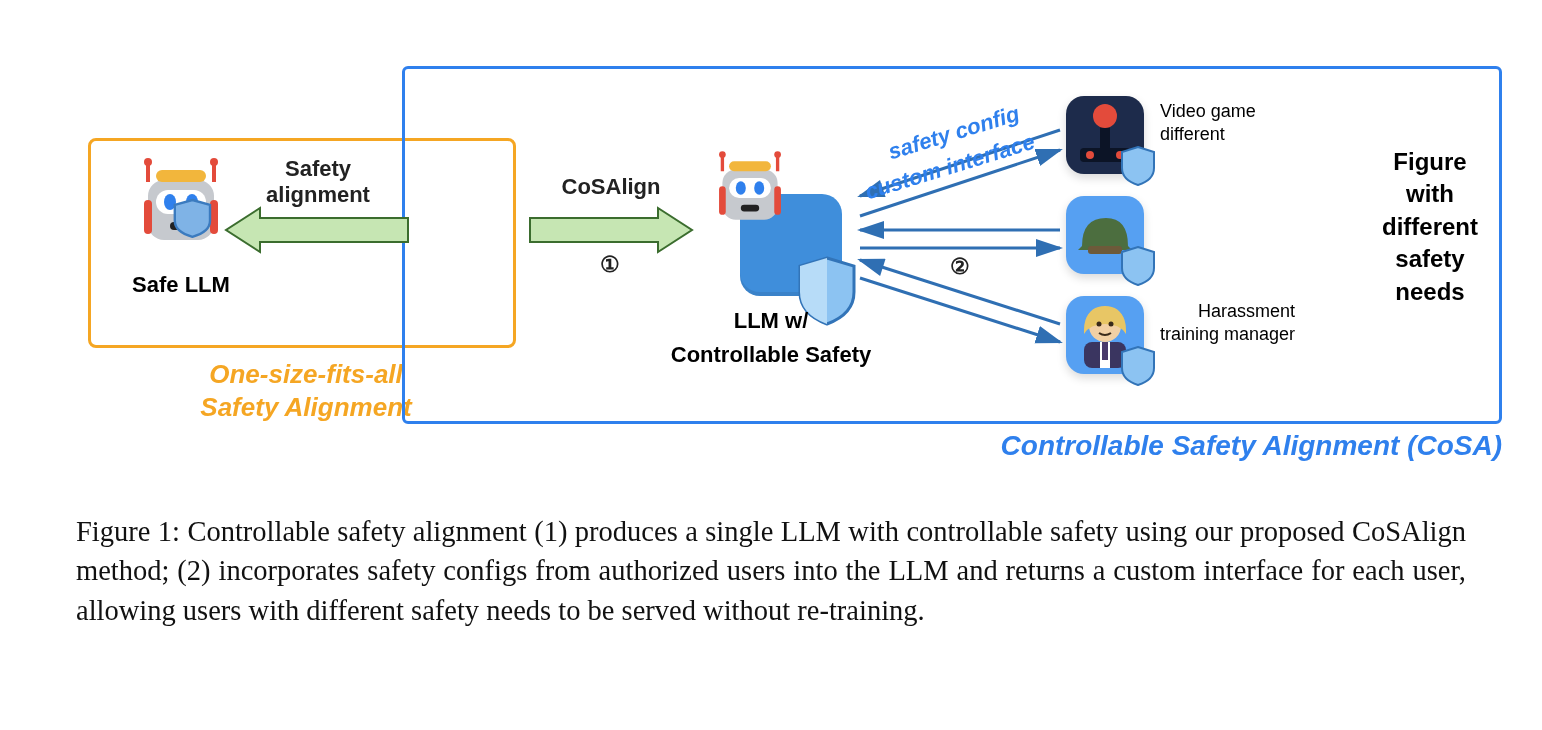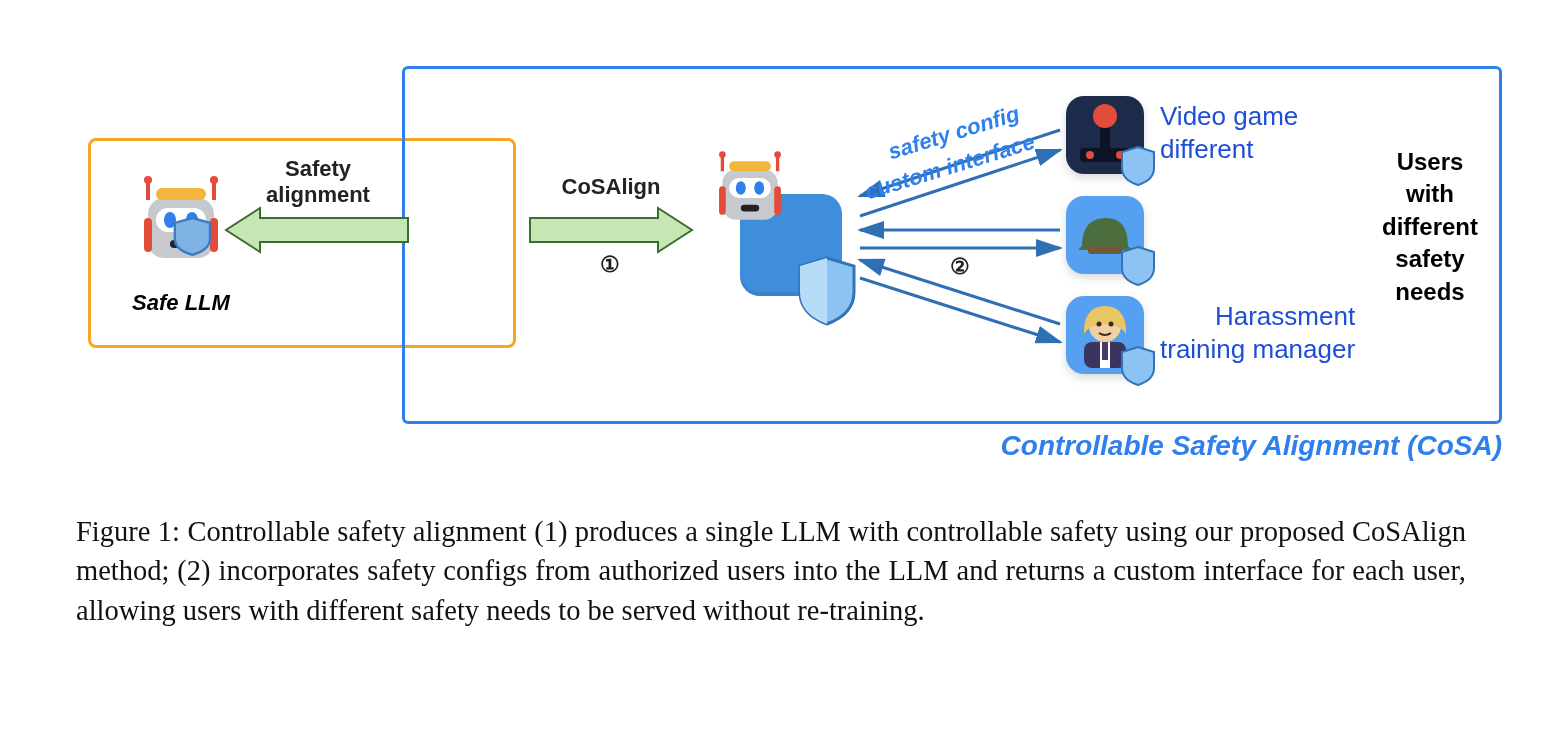--- a/index.html
+++ b/index.html
@@ -81,21 +81,21 @@
   .tile {
     position: absolute;
     width: 78px; height: 78px;
     border-radius: 18px;
     background: #2f80ed;
     box-shadow: 0 4px 10px rgba(0,0,0,0.15);
   }
   .tile.dark { background: #1d2b4b; }
   .tile.light { background: #56a0f2; }
   .tile .mini-shield { position: absolute; right: -12px; bottom: -12px; }
-  .tile-label { position: absolute; font-size: 26px; color: #1d4ed8; line-height: 1.25; }
+  .tile-label { position: absolute; font-size: 18px; color: #000000; line-height: 1.25; }
 
   .users-label { position: absolute; font-weight: 800; font-size: 24px; text-align: center; line-height: 1.35; }
 
   
   .thin-arrow { stroke: #2f6fb3; stroke-width: 3; fill: none; }
   .thin-arrow-head { fill: #2f6fb3; }
 
   
   .blue-card {
     position: absolute;
@@ -117,25 +117,29 @@
     text-align: justify;
     color: #111;
   }
 </style>
 </head>
 <body>
 
 <div class="diagram-stage">
 
   <div class="orange-box"></div>
+  <div class="orange-label">
+    <span style="white-space:pre-line;">One-size-fits-all
+Safety Alignment</span>
+  </div>
 
   <div class="blue-box"></div>
   <div class="blue-label">Controllable Safety Alignment (CoSA)</div>
 
-  <div class="robot-wrap" style="left:106px; top:170px; width:150px;font-style:italic;">
+  <div class="robot-wrap" style="left:106px; top:152px; width:150px;">
     <svg class="robot-svg" width="110" height="112" viewBox="0 0 110 112">
       <rect x="22" y="28" width="66" height="60" rx="16" fill="#c6c9ce"></rect>
       <rect x="30" y="18" width="50" height="12" rx="6" fill="#f2b63c"></rect>
       <rect x="18" y="48" width="8" height="34" rx="4" fill="#e34b3b"></rect>
       <rect x="84" y="48" width="8" height="34" rx="4" fill="#e34b3b"></rect>
       <line x1="22" y1="12" x2="22" y2="30" stroke="#e34b3b" stroke-width="4"></line>
       <circle cx="22" cy="10" r="4" fill="#e34b3b"></circle>
       <line x1="88" y1="12" x2="88" y2="30" stroke="#e34b3b" stroke-width="4"></line>
       <circle cx="88" cy="10" r="4" fill="#e34b3b"></circle>
       <rect x="30" y="38" width="50" height="24" rx="12" fill="#fff"></rect>
@@ -179,20 +183,24 @@
       <line x1="22" y1="12" x2="22" y2="30" stroke="#e34b3b" stroke-width="4"></line>
       <circle cx="22" cy="10" r="4" fill="#e34b3b"></circle>
       <line x1="88" y1="12" x2="88" y2="30" stroke="#e34b3b" stroke-width="4"></line>
       <circle cx="88" cy="10" r="4" fill="#e34b3b"></circle>
       <rect x="30" y="38" width="50" height="24" rx="12" fill="#fff"></rect>
       <ellipse cx="44" cy="50" rx="6" ry="8" fill="#2f80ed"></ellipse>
       <ellipse cx="66" cy="50" rx="6" ry="8" fill="#2f80ed"></ellipse>
       <rect x="44" y="70" width="22" height="8" rx="4" fill="#222"></rect>
     </svg>
   </div>
+  <div class="robot-wrap" style="left:636px; top:300px; width:270px;">
+    <div class="label two">LLM w/</div>
+    <div class="label two">Controllable Safety</div>
+  </div>
 
   <svg style="position:absolute; left:850px; top:100px;" width="230" height="260">
     <defs>
       <marker id="ahR" markerWidth="10" markerHeight="10" refX="8" refY="3" orient="auto">
         <path d="M0,0 L9,3 L0,6 Z" class="thin-arrow-head"></path>
       </marker>
       <marker id="ahL" markerWidth="10" markerHeight="10" refX="1" refY="3" orient="auto">
         <path d="M9,0 L0,3 L9,6 Z" class="thin-arrow-head"></path>
       </marker>
     </defs>
@@ -252,21 +260,21 @@
     <svg class="mini-shield" width="36" height="40">
       <path d="M18 1 L34 6 L34 22 Q34 34 18 39 Q2 34 2 22 L2 6 Z" fill="#8cc3f2" stroke="#3274b8" stroke-width="2"></path>
     </svg>
   </div>
   <div class="tile-label" style="left:1160px; top:300px;text-align:right;">
     <span>Harassment</span><br>
     <span>training manager</span>
   </div>
 
   <div class="users-label" style="left:1370px; top:146px; width:120px;">
-    <span>Users</span><br>
+    <span>Figure</span><br>
     <span>with</span><br>
     <span>different</span><br>
     <span>safety</span><br>
     <span>needs</span>
   </div>
 
 </div>
 
 <div class="caption">Figure 1: Controllable safety alignment (1) produces a single LLM with controllable safety using our proposed CoSAlign method; (2) incorporates safety configs from authorized users into the LLM and returns a custom interface for each user, allowing users with different safety needs to be served without re-training.</div>
 

